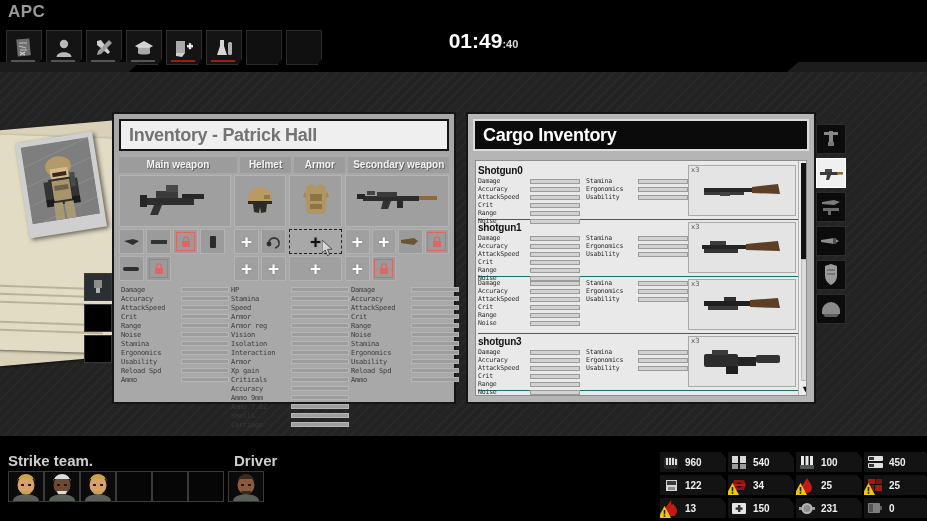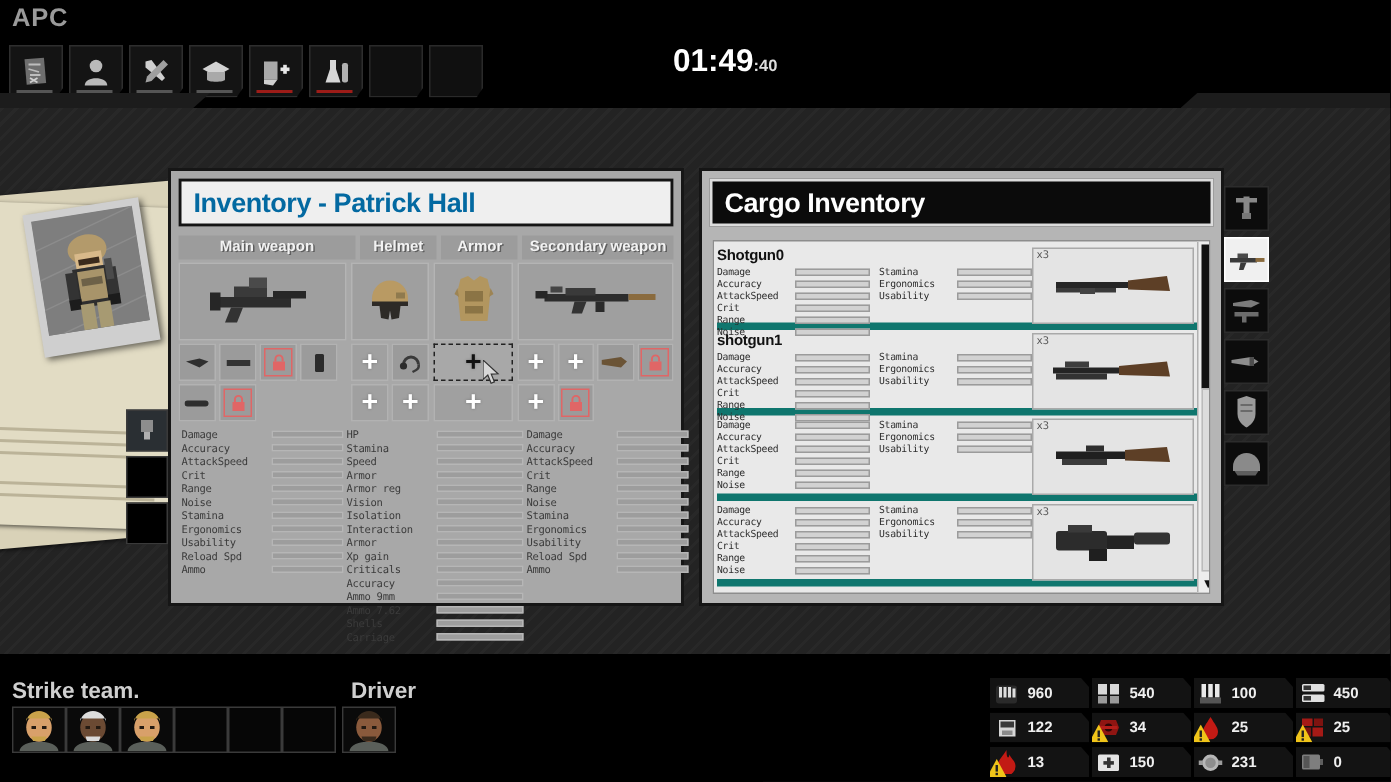--- a/index.html
+++ b/index.html
@@ -69,21 +69,21 @@
   .mini-slot.filled{ background:#2a2f33; }
 
   
   #inv-panel{
     position:absolute; left:112px; top:112px; width:344px; height:292px;
     background:#a8a8a8; border:2px solid #161616; z-index:3;
   }
   #inv-title{
     margin:5px 5px 0 5px; height:32px; background:#efefef; border:2px solid #141414;
     display:flex; align-items:center; padding-left:8px;
-    font-size:18px; font-weight:bold; color:#0369a1; letter-spacing:-.3px;
+    font-size:18px; font-weight:bold; color:#737373; letter-spacing:-.3px;
   }
   #inv-body{ position:absolute; left:5px; top:43px; right:5px; bottom:4px; }
   #slot-headers{ display:flex; gap:3px; }
   .slot-col-head{
     background:#9c9c9c; color:#f2f2f2; font-size:10px; font-weight:bold;
     text-align:center; padding:2px 0 3px 0; text-shadow:1px 1px 0 #5f5f5f;
   }
   .col-main{ width:122px;} .col-helm{ width:53px;} .col-armor{ width:53px;} .col-sec{ width:104px;}
   #slot-rows{ display:flex; gap:3px; margin-top:2px;}
   .equip-big{
@@ -126,21 +126,21 @@
   #cargo-title{
     margin:5px 5px 0 5px; height:32px; background:#0b0b0b; border:2px solid #dcdcdc;
     display:flex; align-items:center; padding-left:8px;
     font-size:18px; font-weight:bold; color:#fff; letter-spacing:-.3px;
   }
   #cargo-list-wrap{
     position:absolute; left:7px; top:46px; right:7px; bottom:6px;
     background:#e9e9e9; border:1px solid #8d8d8d; display:flex; overflow:hidden;
   }
   #cargo-list{ flex:1; padding:2px 0 0 2px; }
-  .cargo-item{ display:flex; height:57px; border-bottom:5px solid #0f766e; padding-top:2px;justify-content:space-between;}
+  .cargo-item{ display:flex; height:57px; border-bottom:1px solid #0f766e; padding-top:2px;justify-content:space-between;}
   .cargo-info{ flex:1; }
   .cargo-name{ font-size:10px; font-weight:bold; color:#111; margin-bottom:1px; letter-spacing:-.2px;}
   .cargo-stats{ display:flex; gap:6px; }
   .cargo-stat-row{ display:flex; align-items:center; height:8px;}
   .cargo-stat-name{
     font-family:"DejaVu Sans Mono", monospace; font-size:6.5px; color:#2d2d2d;
     width:52px; white-space:nowrap; letter-spacing:-.2px;
   }
   .cargo-track{ width:50px; height:5px; background:#d2d2d2; border:1px solid #9b9b9b;}
   .cargo-fill{ height:100%; background:#fbfbfb;}
@@ -814,20 +814,21 @@
           </div>
           <div class="cargo-thumb"><span class="cargo-qty">x3</span><span><svg width="84" height="26" viewBox="0 0 84 26">
                 <rect x="4" y="9" width="46" height="5" fill="#1f1f1f"></rect>
                 <rect x="8" y="14" width="30" height="4" fill="#3a3a3a"></rect>
                 <path d="M50 8 L78 6 L80 16 L50 15 Z" fill="#5d3f26"></path>
                 <rect x="24" y="5" width="12" height="4" fill="#2e2e2e"></rect>
               </svg></span></div>
         </div>
         <div class="cargo-item">
           <div class="cargo-info">
+            <div class="cargo-name">shotgun3</div>
             <div class="cargo-stats">
               <div>
                 <div class="cargo-stat-row">
                   <span class="cargo-stat-name">Damage</span>
                   <span class="cargo-track"><span class="cargo-fill" style="width:28%"></span></span>
                 </div>
                 <div class="cargo-stat-row">
                   <span class="cargo-stat-name">Accuracy</span>
                   <span class="cargo-track"><span class="cargo-fill" style="width:44%"></span></span>
                 </div>

